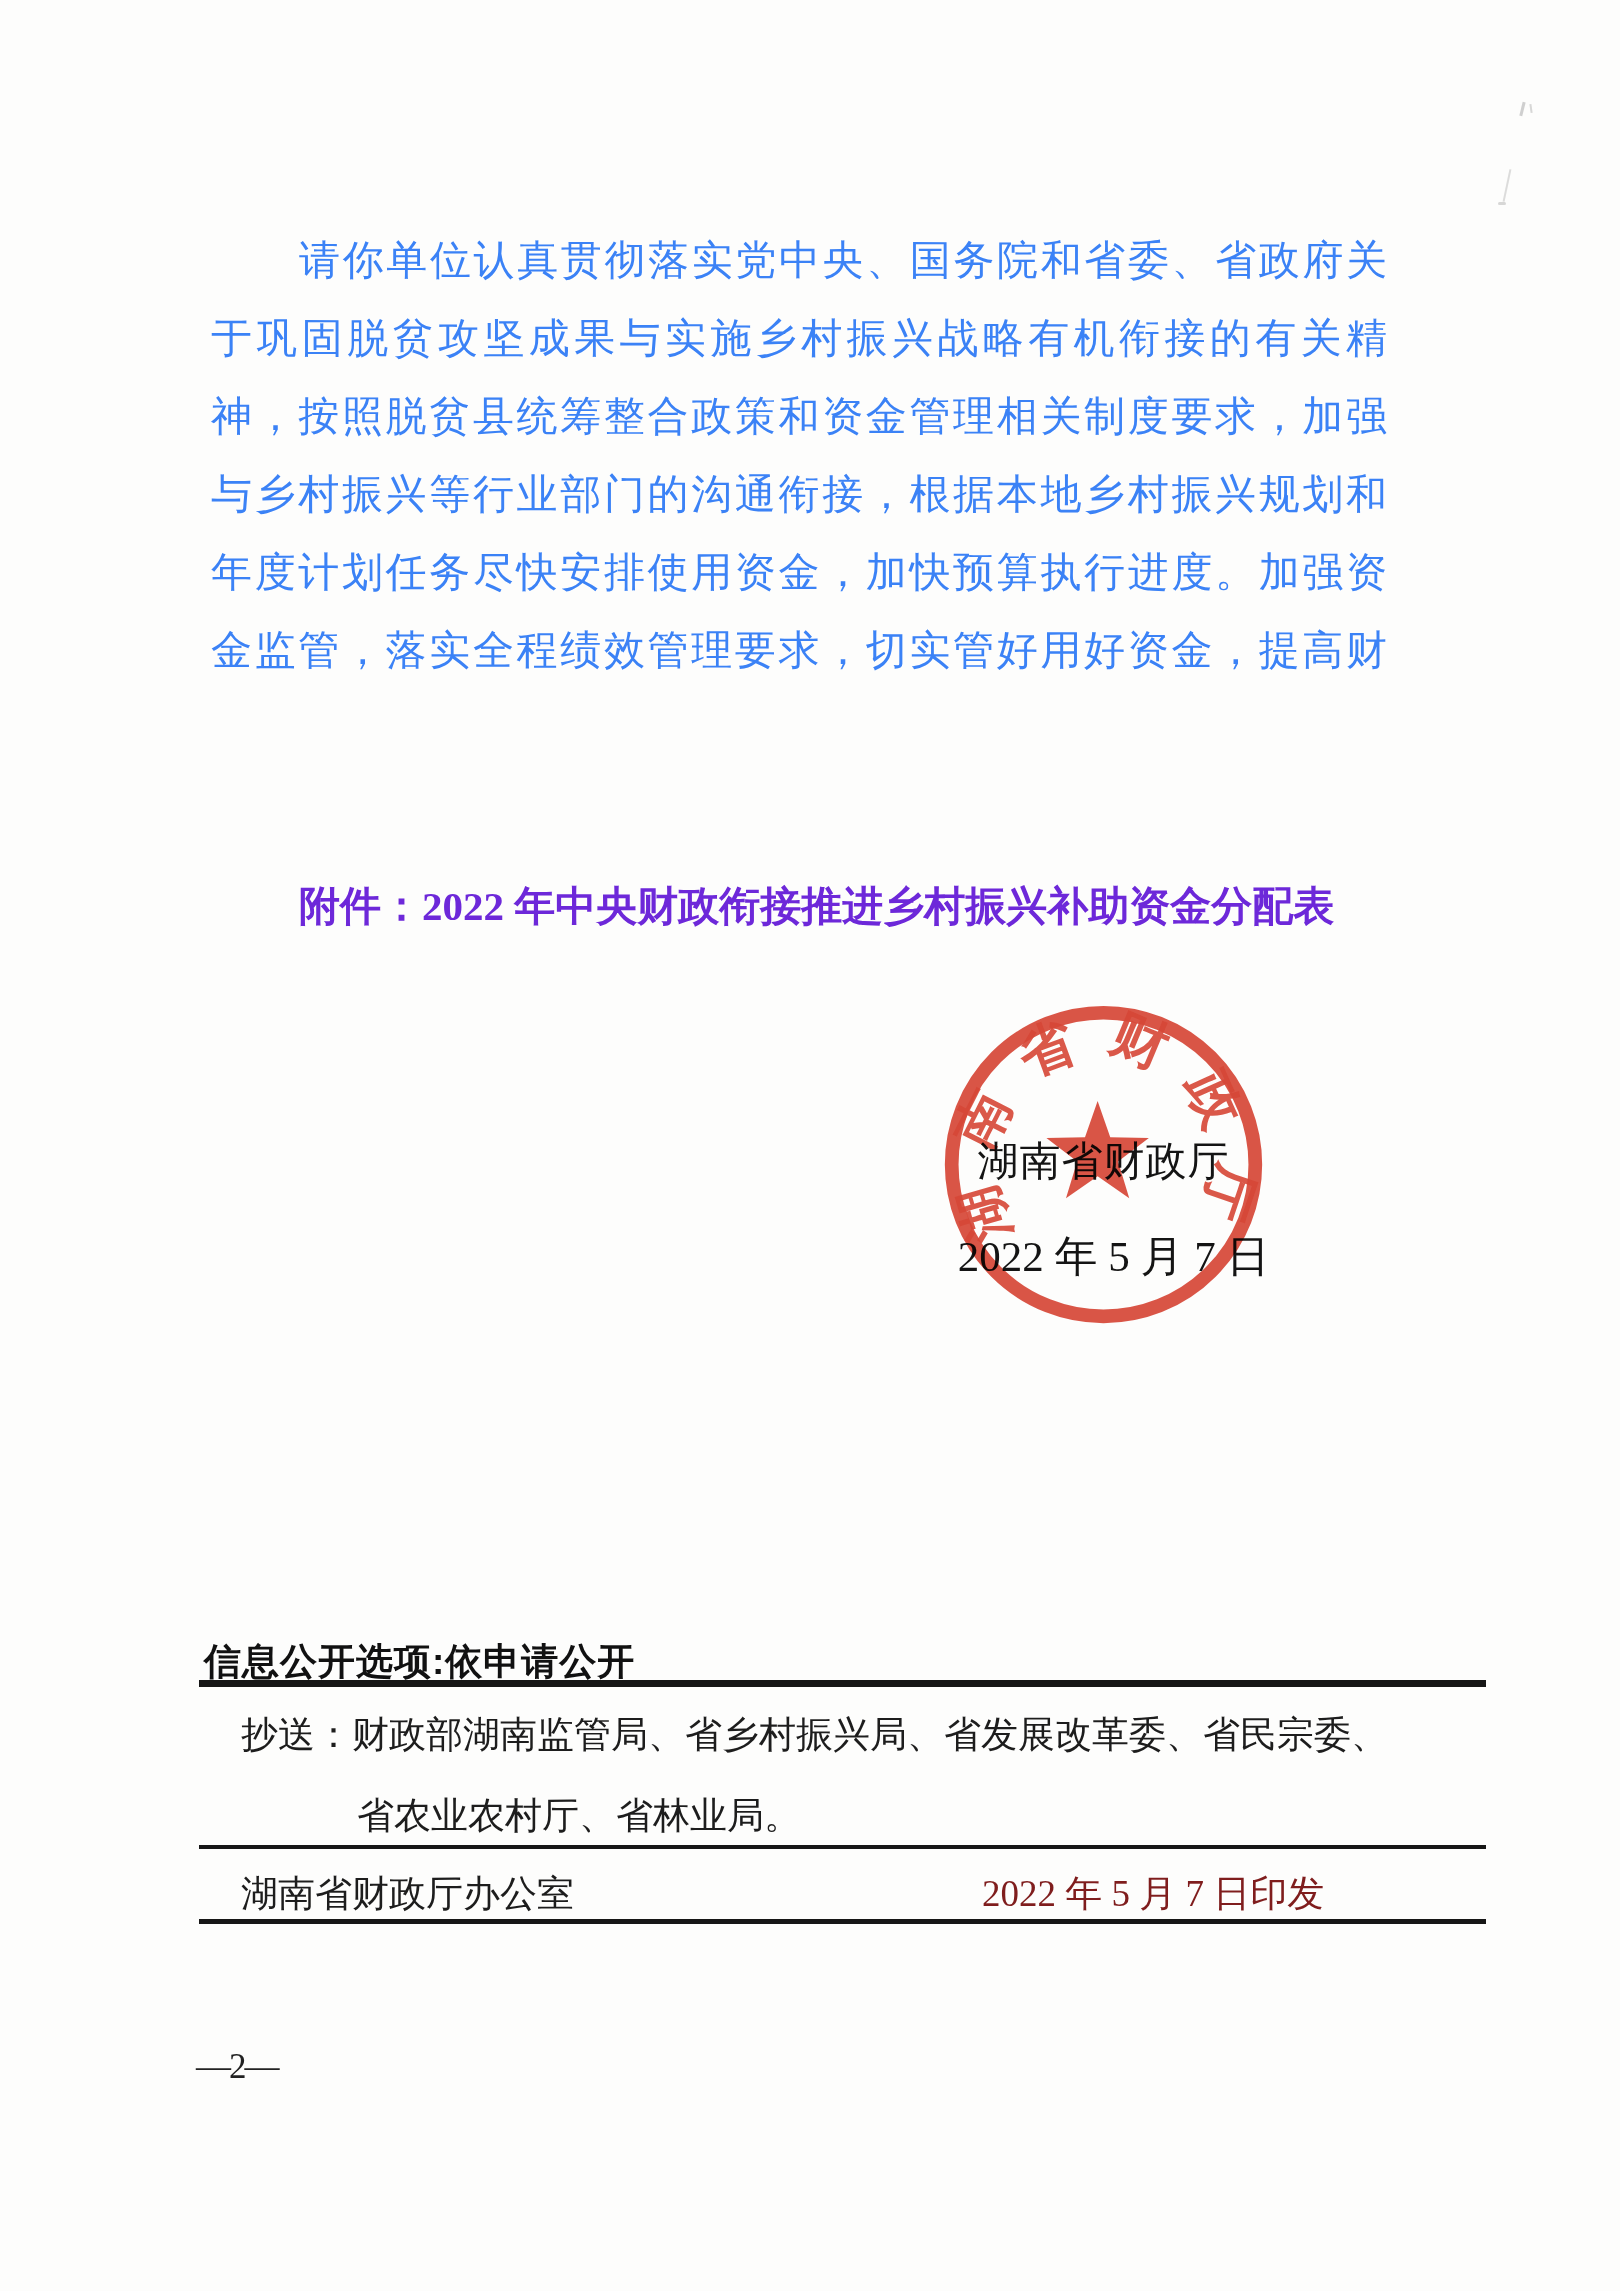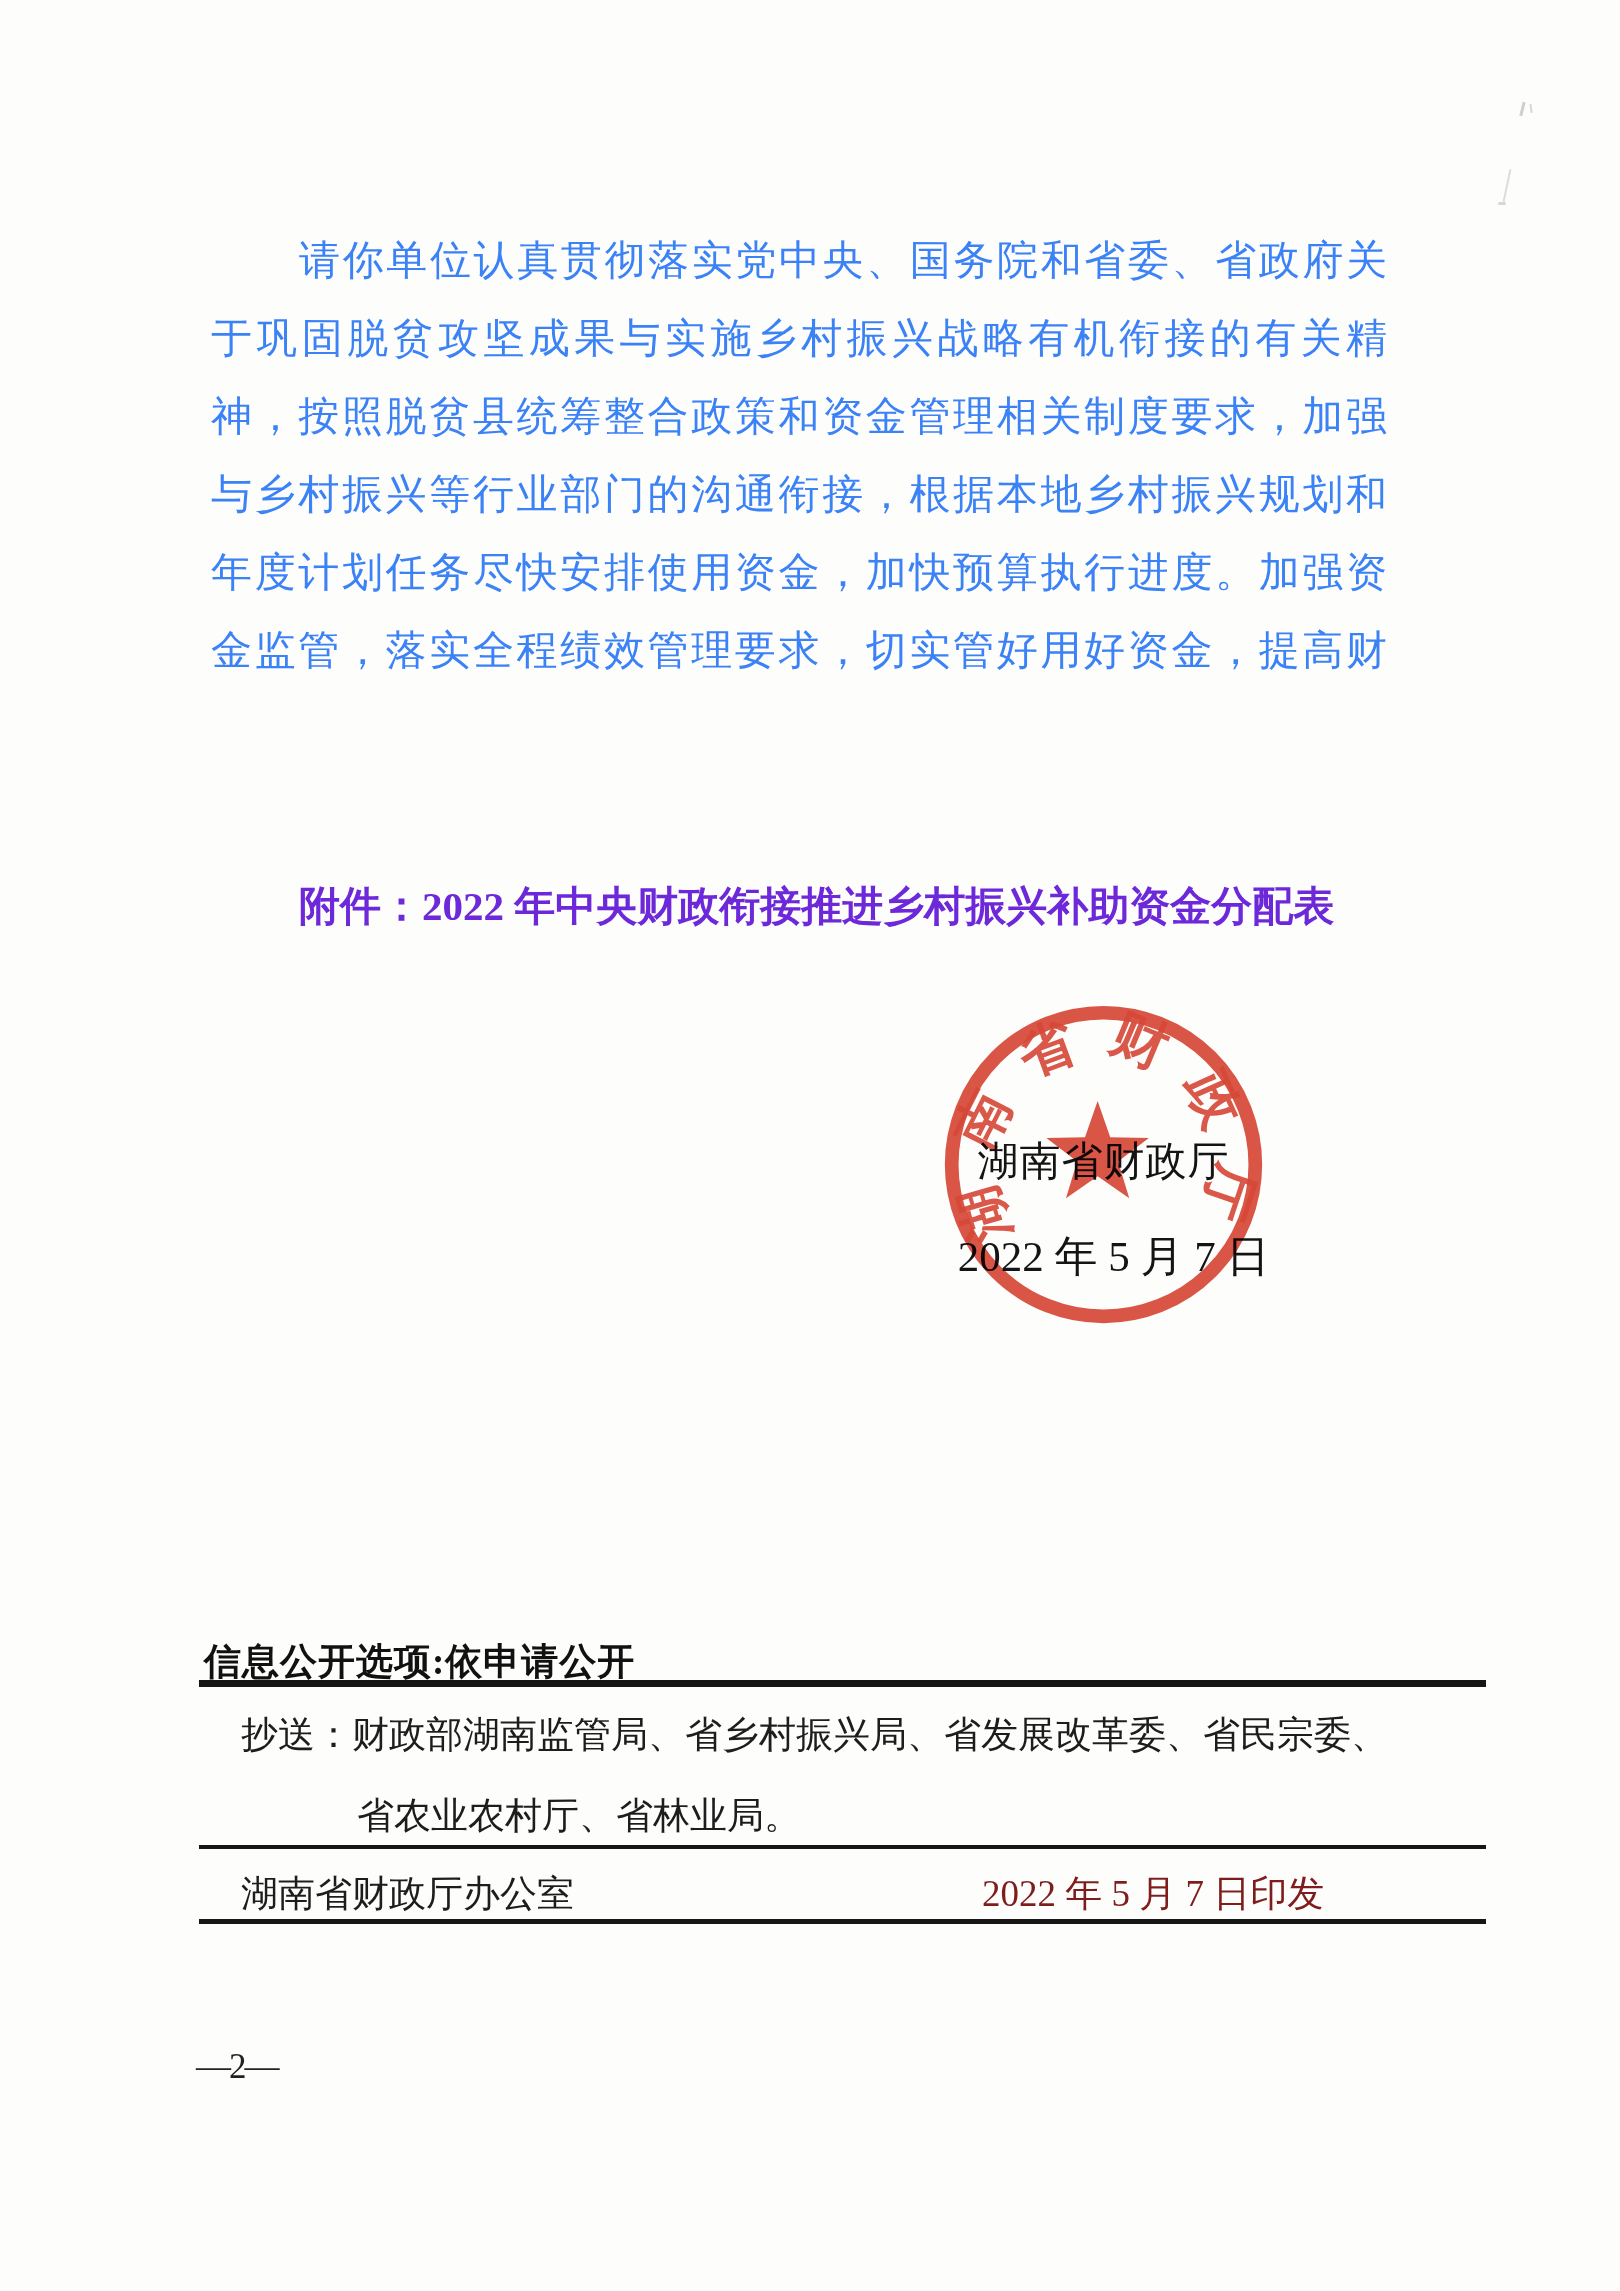--- a/index.html
+++ b/index.html
@@ -55,21 +55,21 @@
   }
   .seal-svg{
     left:937px;top:1000px;width:333px;height:333px;
     mix-blend-mode:multiply;
     opacity:.94;
   }
 
   
   .disclosure{
     left:204px;top:1639px;
-    font-family:Liberation Serif, serif;
+    font-family:Liberation Sans, sans-serif;
     font-weight:bold;
     font-size:37px;line-height:45px;
     color:#111;
     letter-spacing:1px;
     white-space:nowrap;
   }
   .rule{ left:199px;width:1287px;background:#161616; }
   .rule1{ top:1680px;height:6.9px; }
   .rule2{ top:1845px;height:3.9px; }
   .rule3{ top:1919px;height:4.9px; }

